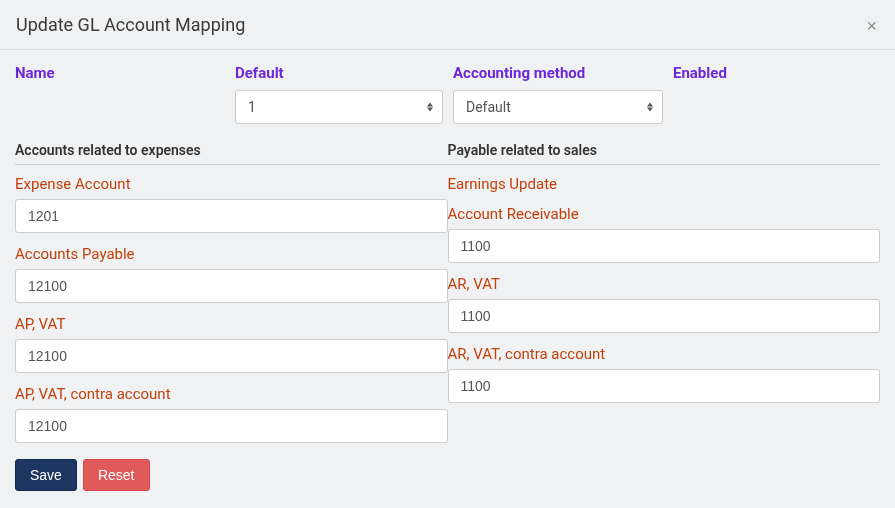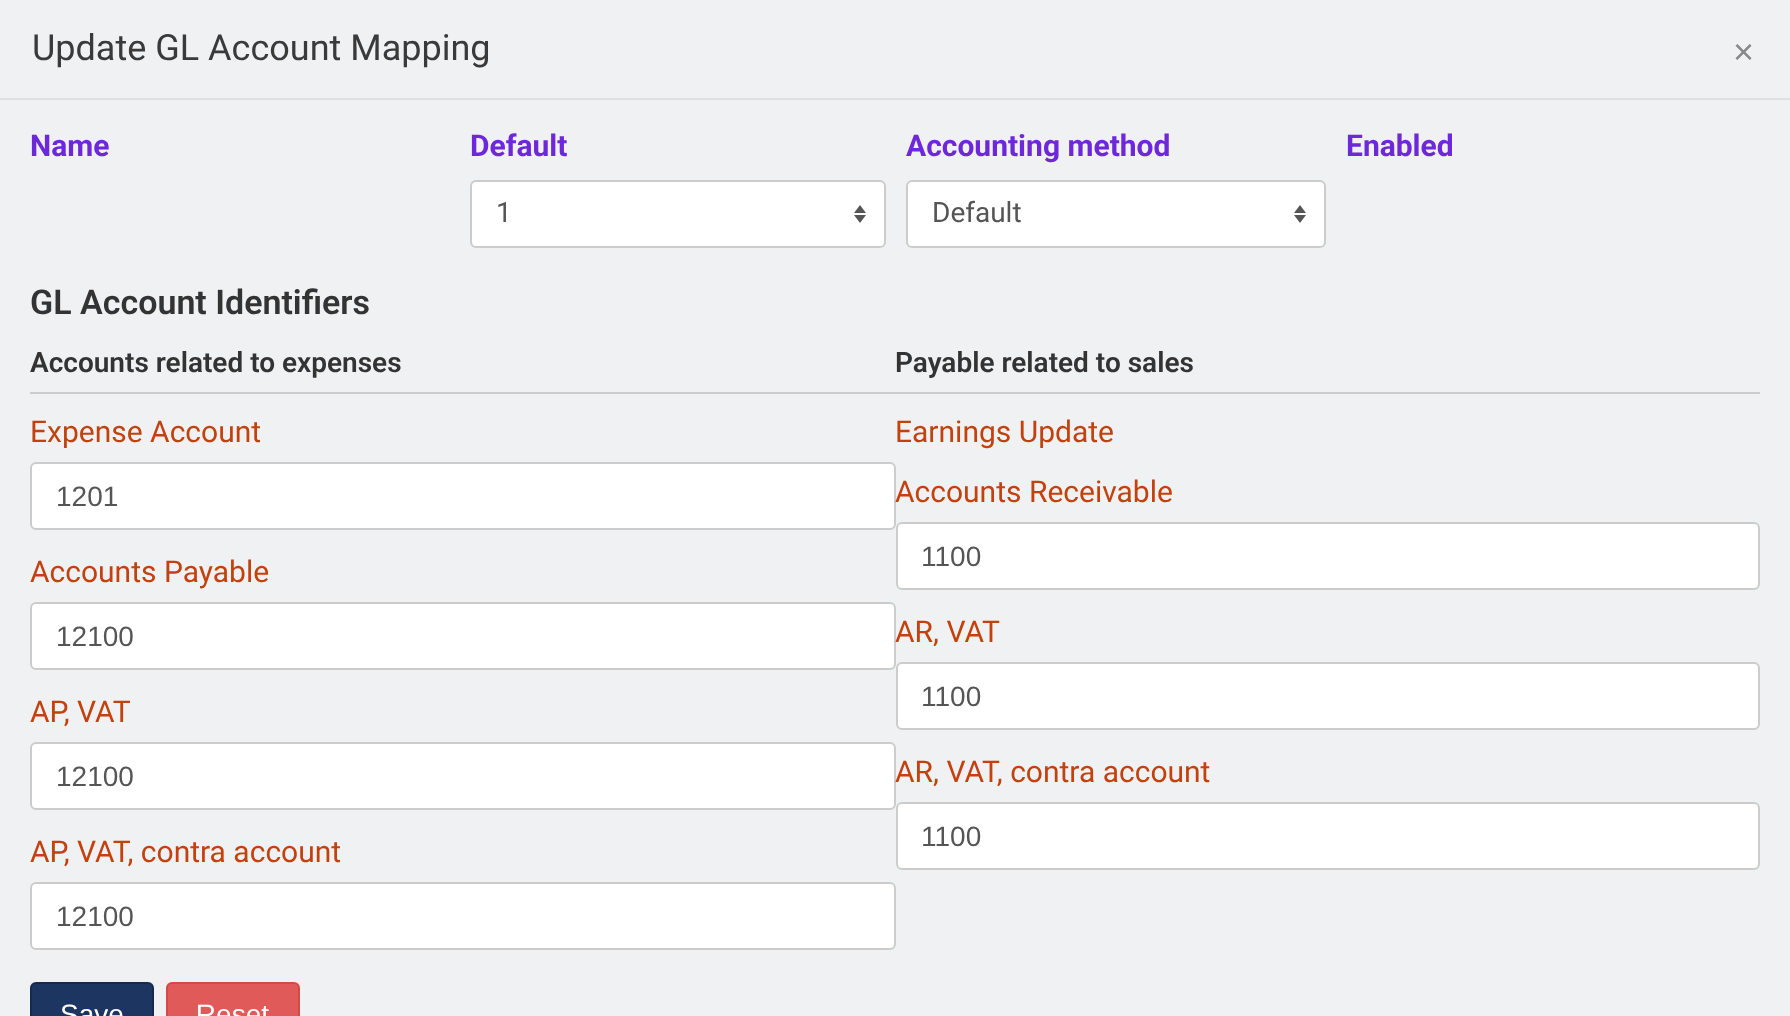--- a/index.html
+++ b/index.html
@@ -202,21 +202,20 @@
             <div class="caret-down"></div>
           </div>
         </div>
       </div>
 
       <div class="field-group enabled">
         <label class="field-label">Enabled</label>
       </div>
     </div>
 
-    <h3 class="section-title">GL Account Identifiers</h3>
 
     <div class="two-col">
       <div class="col">
         <div class="subsection-label">Accounts related to expenses</div>
 
         <div class="input-group">
           <label class="input-label">Expense Account</label>
           <input type="text" value="1201" style="">
         </div>
 
@@ -237,21 +236,21 @@
       </div>
 
       <div class="col">
         <div class="subsection-label">Payable related to sales</div>
 
         <div class="input-group">
           <label class="input-label">Earnings Update</label>
         </div>
 
         <div class="input-group">
-          <label class="input-label">Accounts Receivable</label>
+          <label class="input-label">Account Receivable</label>
           <input type="text" value="1100" style="">
         </div>
 
         <div class="input-group">
           <label class="input-label">AR, VAT</label>
           <input type="text" value="1100" style="">
         </div>
 
         <div class="input-group">
           <label class="input-label">AR, VAT, contra account</label>

